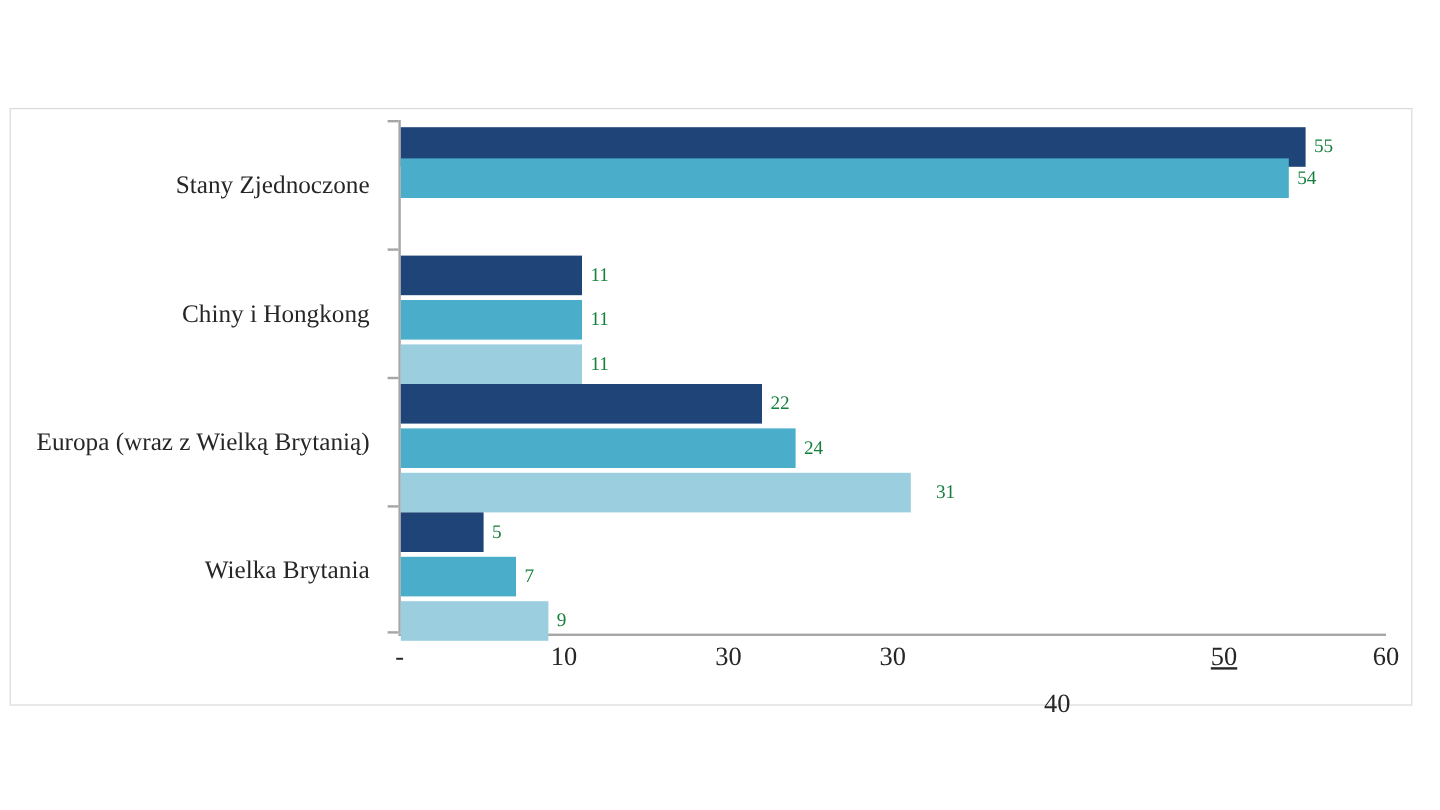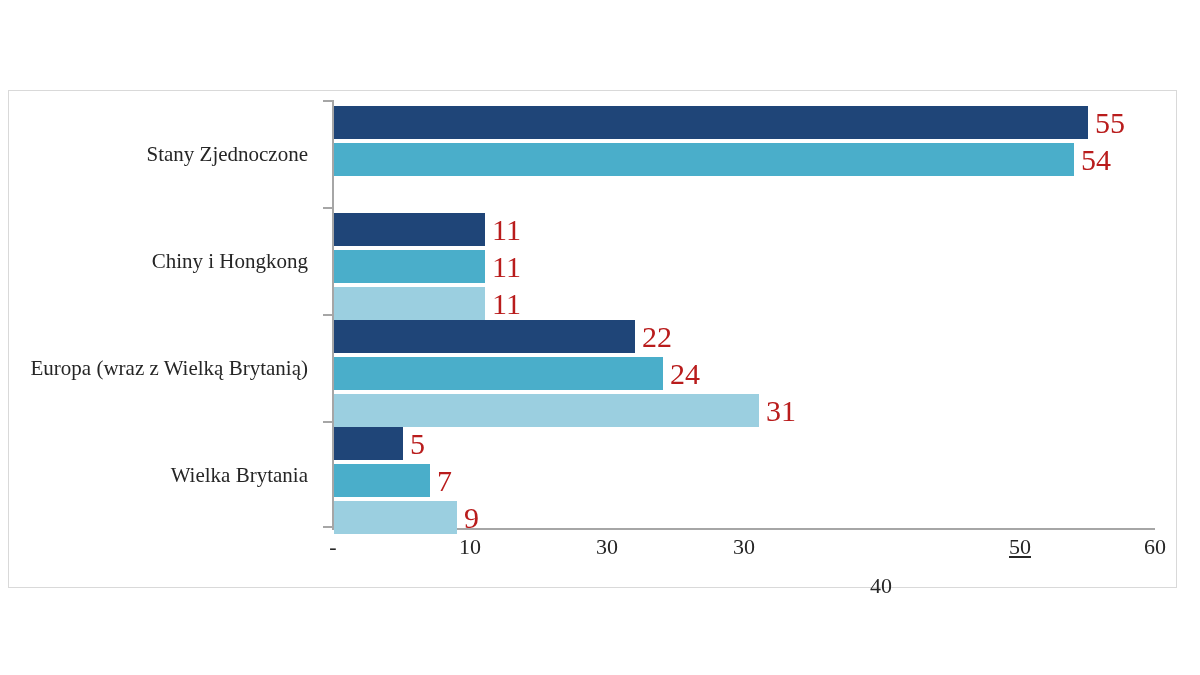--- a/index.html
+++ b/index.html
@@ -78,22 +78,22 @@
     left: 0;
     height: 33px;
     display: flex;
     align-items: center;
   }
   .bar {
     height: 33px;
     display: block;
   }
   .bar-label {
-    font-size: 30px;
-    color: #b91c1c;
+    font-size: 16px;
+    color: #15803d;
     margin-left: 7px;
     white-space: nowrap;
     line-height: 1;
   }
 
   
   .cat-label {
     position: absolute;
     right: 0;
     text-align: right;
@@ -177,21 +177,21 @@
     <div class="cat-tick" style="top: 107px;"></div>
     <div class="cat-tick" style="top: 214px;"></div>
     <div class="cat-tick" style="top: 321px;"></div>
     <div class="cat-tick" style="top: 426px;"></div>
 
     <div class="group" style="top: 0px; height: 107px;">
       <div class="bar-row" style="top: 6px;">
         <span class="bar" style="width: 754px; background: #1F4578;"></span>
         <span class="bar-label">55</span>
       </div>
-      <div class="bar-row" style="top: 43px;">
+      <div class="bar-row" style="top: 32px;">
         <span class="bar" style="width: 740px; background: #4AAECA;"></span>
         <span class="bar-label">54</span>
       </div>
     </div>
 
     <div class="group" style="top: 107px; height: 107px;">
       <div class="bar-row" style="top: 6px;">
         <span class="bar" style="width: 151px; background: #1F4578;"></span>
         <span class="bar-label">11</span>
       </div>
@@ -207,21 +207,21 @@
 
     <div class="group" style="top: 214px; height: 107px;">
       <div class="bar-row" style="top: 6px;">
         <span class="bar" style="width: 301px; background: #1F4578;"></span>
         <span class="bar-label">22</span>
       </div>
       <div class="bar-row" style="top: 43px;">
         <span class="bar" style="width: 329px; background: #4AAECA;"></span>
         <span class="bar-label">24</span>
       </div>
-      <div class="bar-row" style="top: 80px;">
+      <div class="bar-row" style="top: 80px; gap: 14px;">
         <span class="bar" style="width: 425px; background: #9BCFE0;"></span>
         <span class="bar-label">31</span>
       </div>
     </div>
 
     <div class="group" style="top: 321px; height: 107px;">
       <div class="bar-row" style="top: 6px;">
         <span class="bar" style="width: 69px; background: #1F4578;"></span>
         <span class="bar-label">5</span>
       </div>

